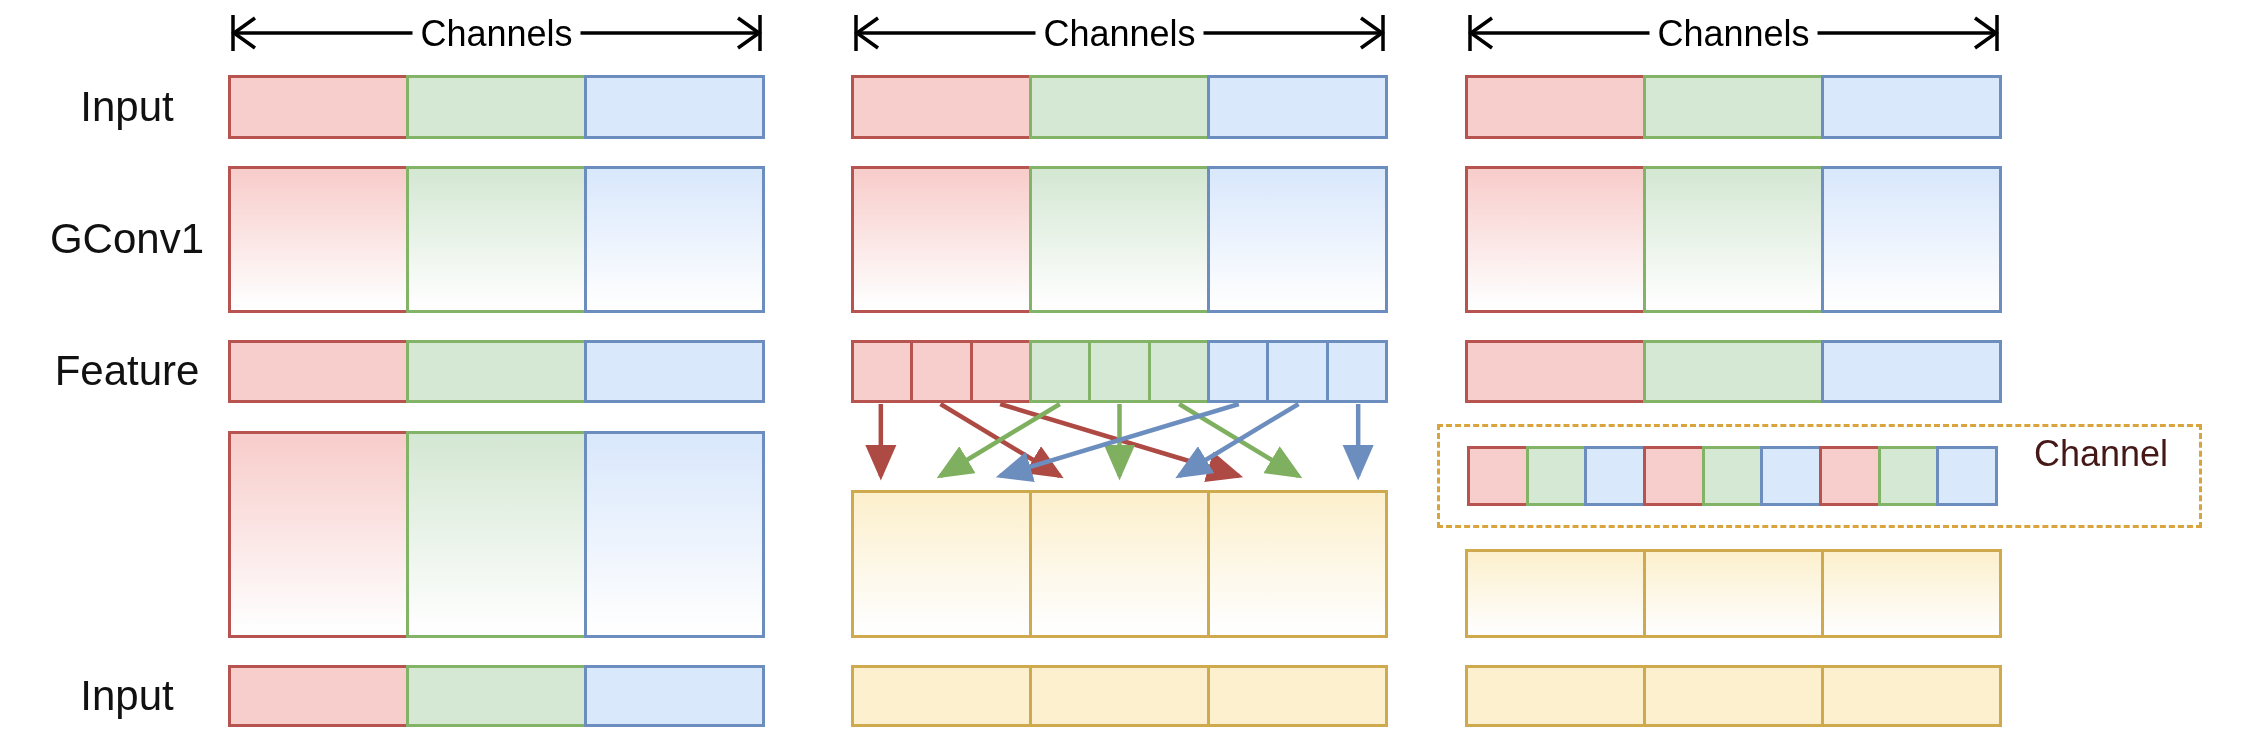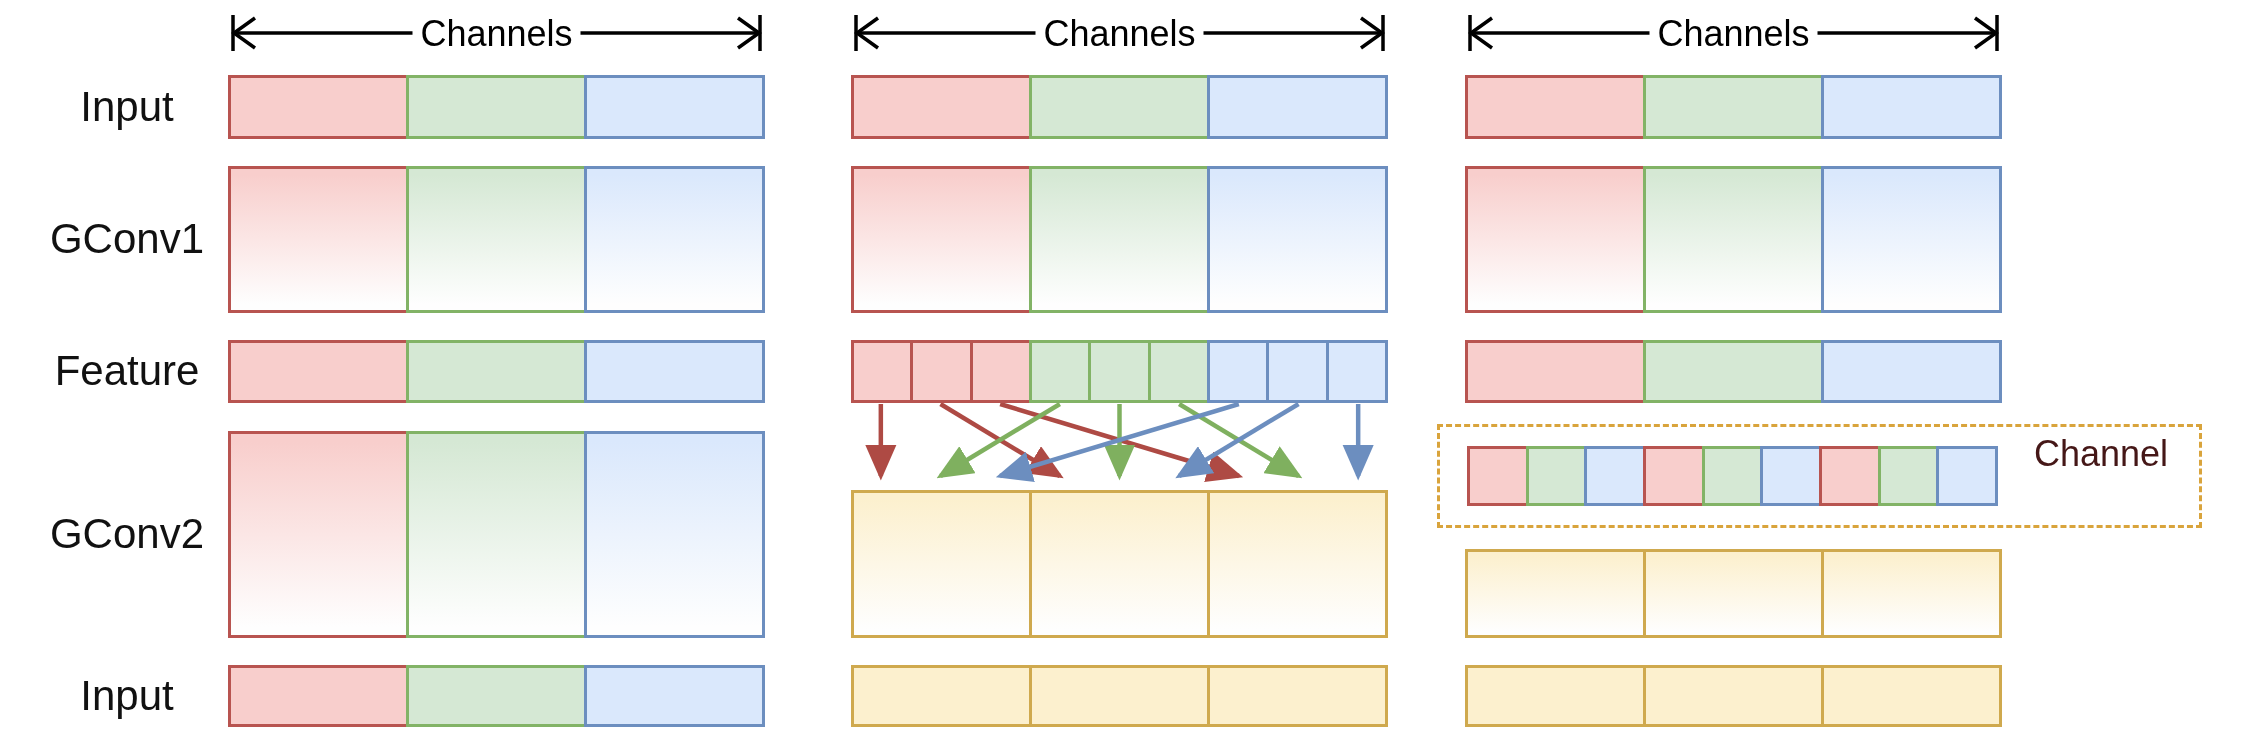--- a/index.html
+++ b/index.html
@@ -51,21 +51,20 @@
   }
 </style>
 </head>
 <body>
 
 <div id="canvas">
 
   <div class="rlabel" style="top:81px">Input</div>
   <div class="rlabel" style="top:213px">GConv1</div>
   <div class="rlabel" style="top:345px">Feature</div>
-  <div class="rlabel" style="top:508px">GConv2</div>
   <div class="rlabel" style="top:670px">Input</div>
 
   <div class="panel" id="panel-0" style="left:228px;width:537px">
       <svg width="537" height="52" viewBox="0 0 537 52" class="arrowsvg" style="left: 0px; top: 6px;">
         <line x1="5" y1="27" x2="532" y2="27" stroke="#000000" stroke-width="3.5"></line>
         <line x1="5" y1="9" x2="5" y2="45" stroke="#000000" stroke-width="3.5"></line>
         <line x1="532" y1="9" x2="532" y2="45" stroke="#000000" stroke-width="3.5"></line>
         <polyline points="27,12 6,27 27,42" fill="none" stroke="#000000" stroke-width="3.5"></polyline>
         <polyline points="510,12 531,27 510,42" fill="none" stroke="#000000" stroke-width="3.5"></polyline>
         <rect x="184.5" y="2" width="168" height="48" fill="#ffffff"></rect>

